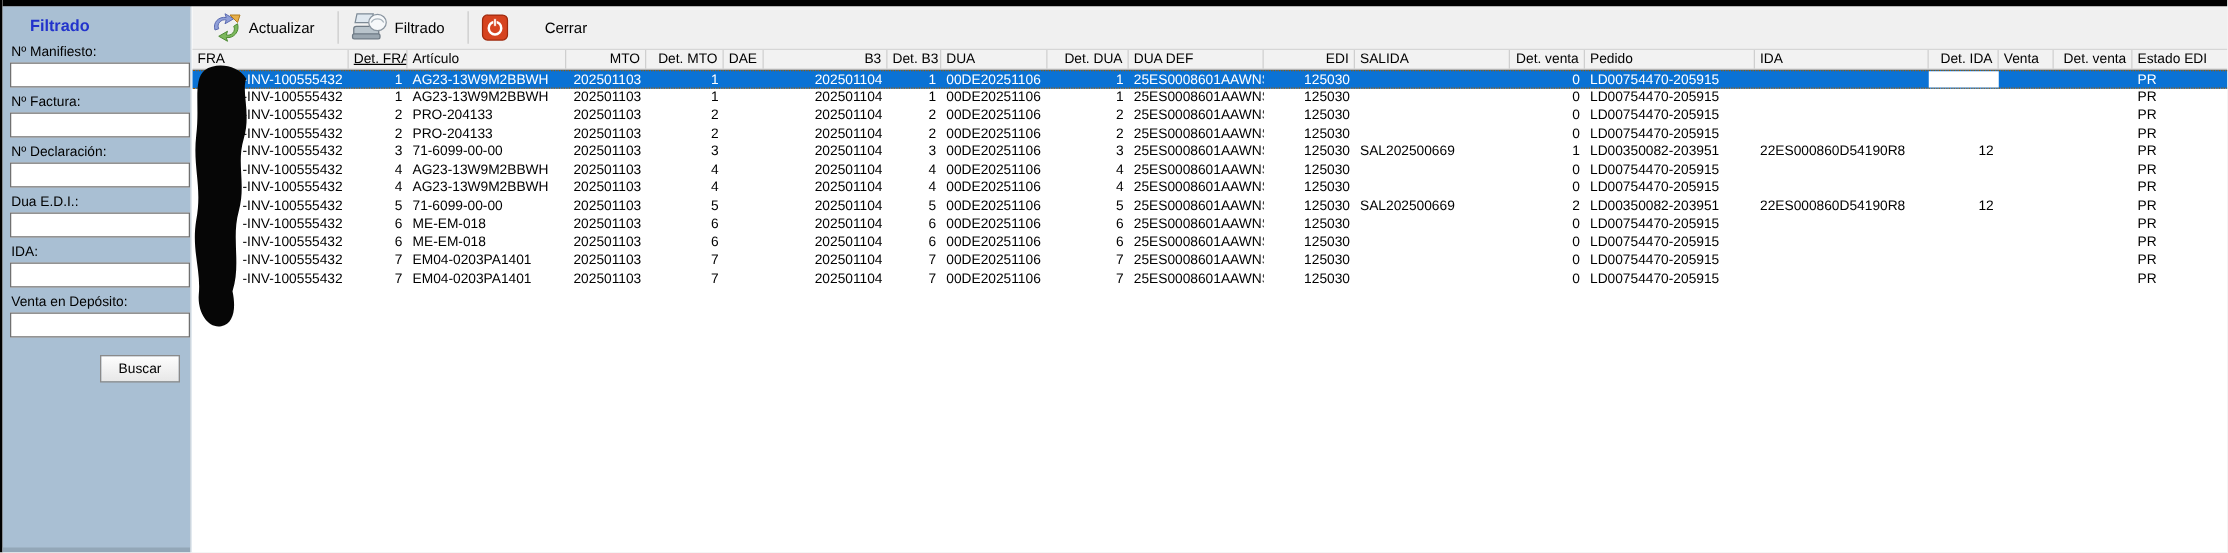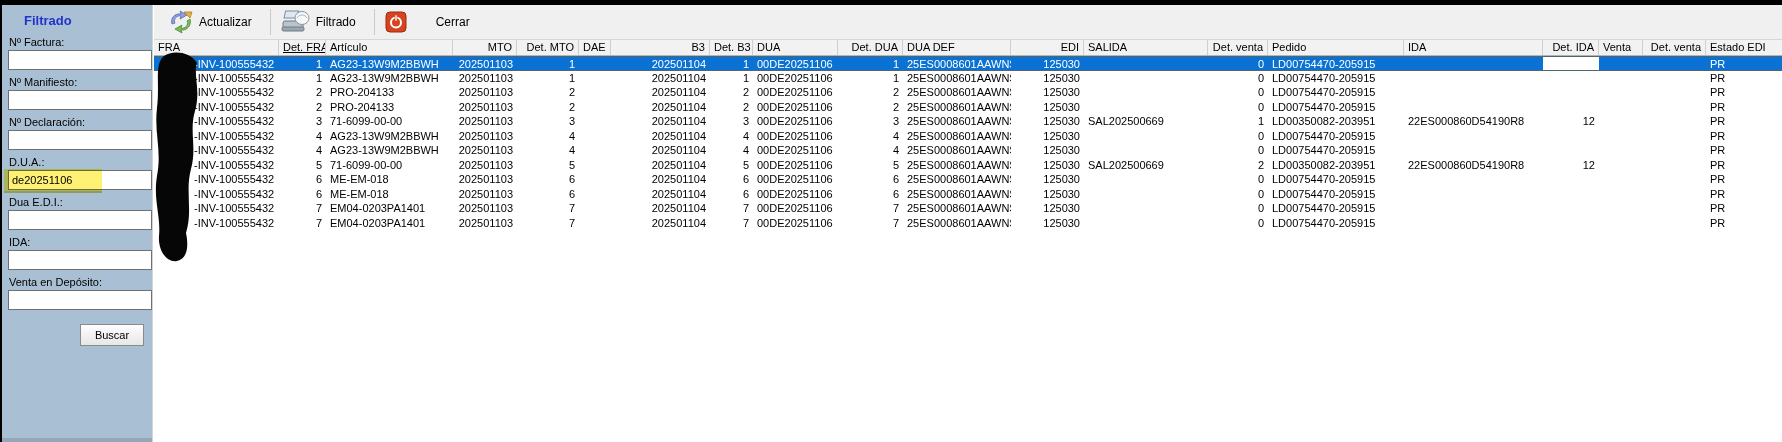--- a/index.html
+++ b/index.html
@@ -55,35 +55,30 @@
 <body>
 
 <div class="screen">
   <div class="top-strip"></div>
 
   <div class="sidebar">
     <div class="sidebar-inner">
       <div class="sb-title">Filtrado</div>
 
       <div class="field">
+        <label>Nº Manifiesto:</label>
+        <input value="" style="">
+      </div>
+      <div class="field">
         <label>Nº Factura:</label>
         <input value="" style="">
       </div>
       <div class="field">
-        <label>Nº Manifiesto:</label>
-        <input value="" style="">
-      </div>
-      <div class="field">
         <label>Nº Declaración:</label>
         <input value="" style="">
-      </div>
-      <div class="field">
-        <label>D.U.A.:</label>
-        <input value="de20251106" style="">
-        <div class="marker"></div>
       </div>
       <div class="field">
         <label>Dua E.D.I.:</label>
         <input value="" style="">
       </div>
       <div class="field">
         <label>IDA:</label>
         <input value="" style="">
       </div>
       <div class="field">

